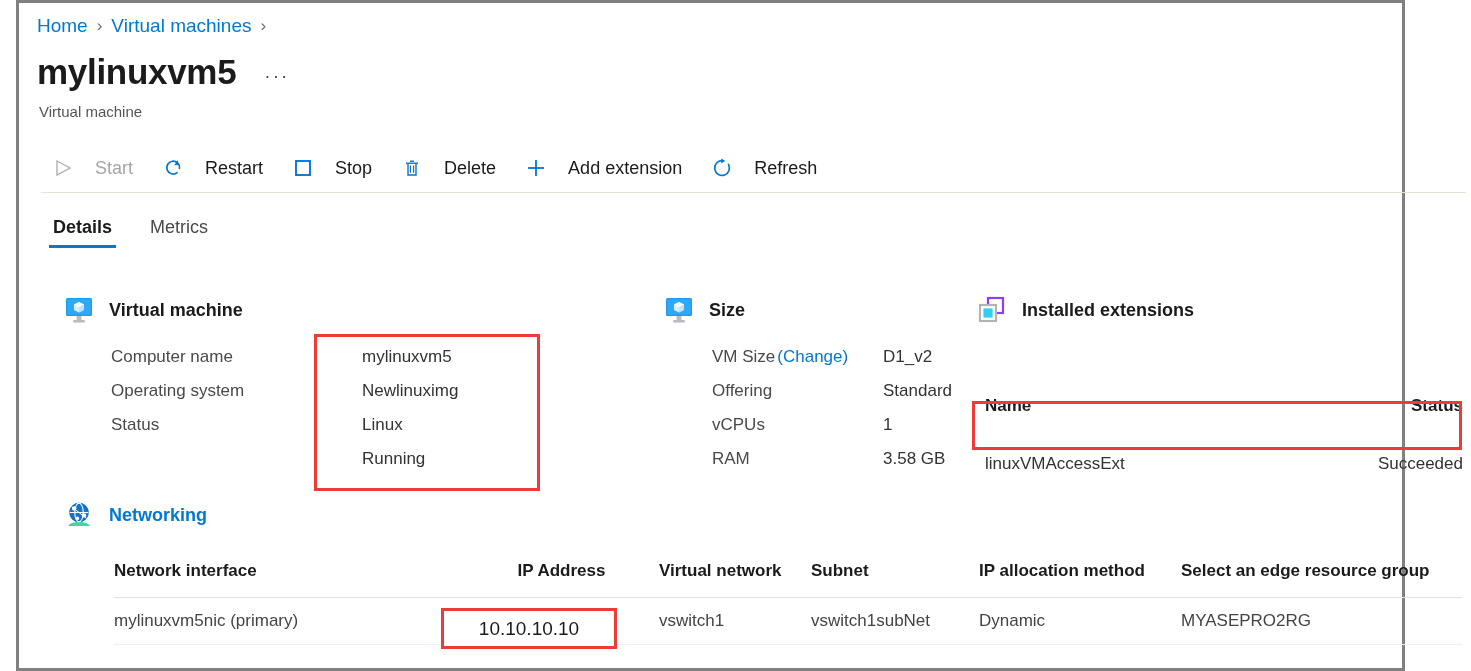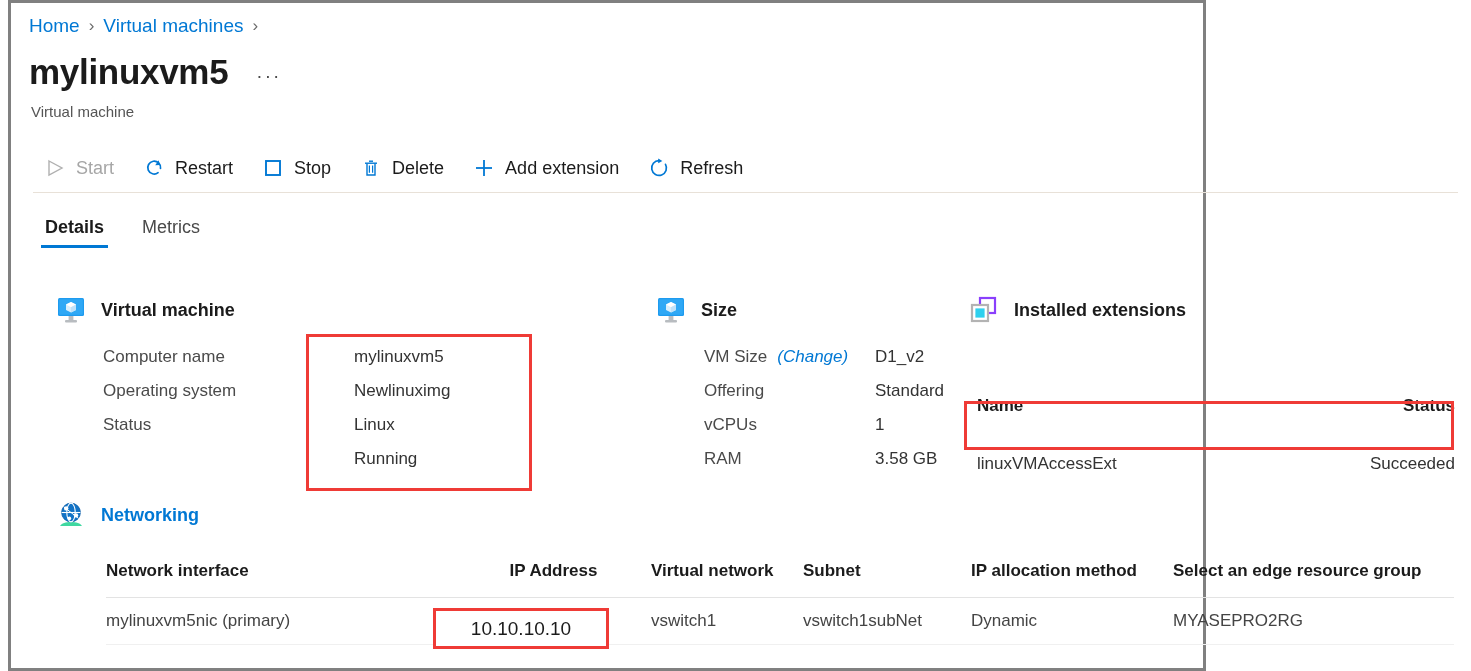--- a/index.html
+++ b/index.html
@@ -3,21 +3,21 @@
 <meta charset="utf-8">
 <style>
   html,body{margin:0;padding:0;}
   body{
     width:1471px;height:671px;
     background:#ffffff;
     font-family:"Liberation Sans","DejaVu Sans",sans-serif;
     overflow:hidden;
   }
   .frame{
-    position:absolute;left:8px;top:0;width:1198px;height:671px;
+    position:absolute;left:16px;top:0;width:1389px;height:671px;
     box-sizing:border-box;
     border:3px solid #808080;
     background:#0369a1;
   }
   .page{position:absolute;left:0;top:0;right:0;bottom:0;background:#fff;}
 
   
   .breadcrumb{
     position:absolute;left:18px;top:12px;
     display:flex;align-items:center;gap:0px;
@@ -41,21 +41,21 @@
     font-size:15px;color:#555;
   }
 
   
   .toolbar{
     position:absolute;left:28px;top:146px;
     display:flex;align-items:center;gap:0px;
     height:38px;
   }
   .tb-btn{
-    display:flex;align-items:center;gap:9px;
+    display:flex;align-items:center;gap:20px;
     padding:4px 14px 4px 4px;margin-right:10px;
     cursor:pointer;white-space:nowrap;
   }
   .tb-btn .tb-label{font-size:18px;color:#1b1b1b;}
   .tb-btn.disabled{cursor:default;}
   .tb-btn.disabled .tb-label{color:#a6a6a6;}
   .tb-ico{width:24px;height:24px;display:flex;align-items:center;justify-content:center;flex:0 0 auto;}
   .tb-ico svg{display:block;}
   .toolbar-sep{
     position:absolute;left:22px;top:189px;width:1425px;height:1px;background:#e8e1d8;
@@ -254,21 +254,21 @@
         <rect x="12.6" y="21" width="4.8" height="4" fill="#b8bcc0"></rect>
         <rect x="9" y="25" width="12" height="2.4" rx="1" fill="#b8bcc0"></rect>
       </svg>
     </span>
     <span class="sec-title">Size</span>
   </div>
 
   <div class="kv" style="left:693px;top:344px;">
     <div class="kv-row">
       <span class="kv-key">VM Size</span>
-      <span class="kv-key kv-val-link" style="margin-left:10px;font-style:italic;">(Change)</span>
+      <span class="kv-key kv-val-link" style="margin-left:2px;">(Change)</span>
     </div>
     <div class="kv-row">
           <span class="kv-key">Offering</span>
         </div>
     <div class="kv-row">
           <span class="kv-key">vCPUs</span>
         </div>
     <div class="kv-row">
           <span class="kv-key">RAM</span>
         </div>

